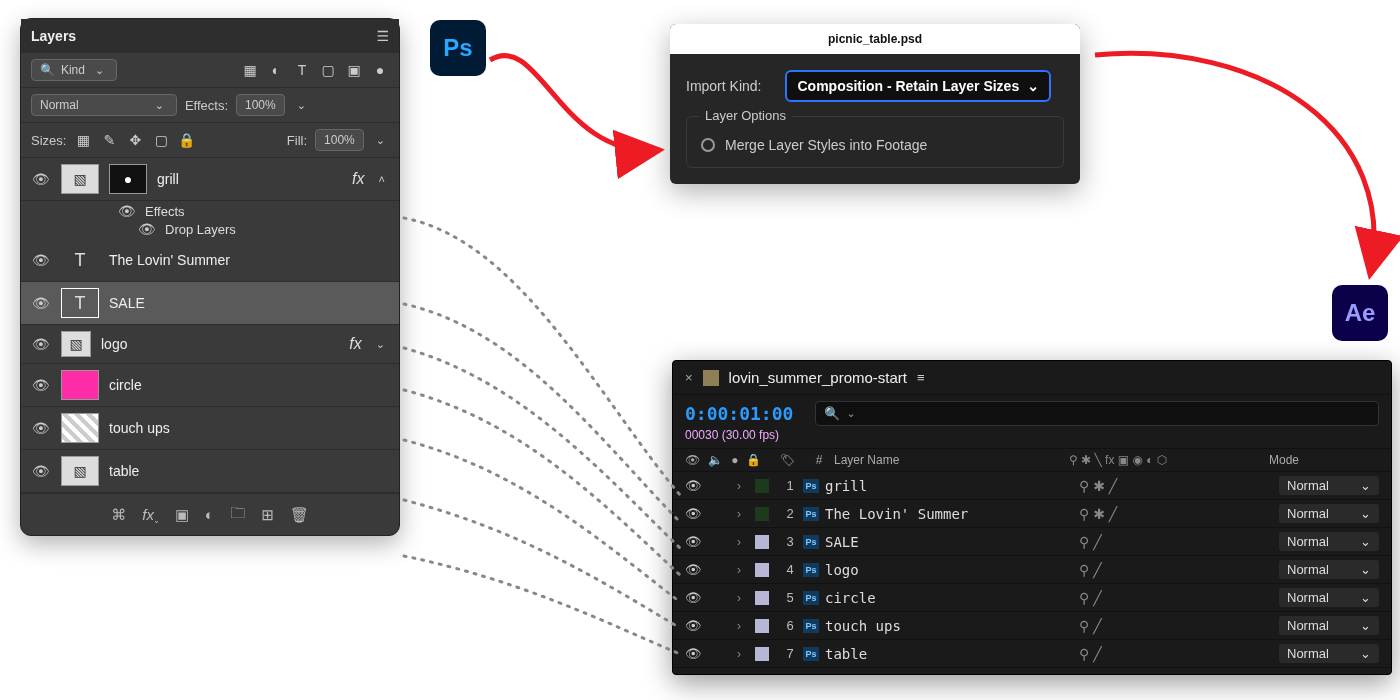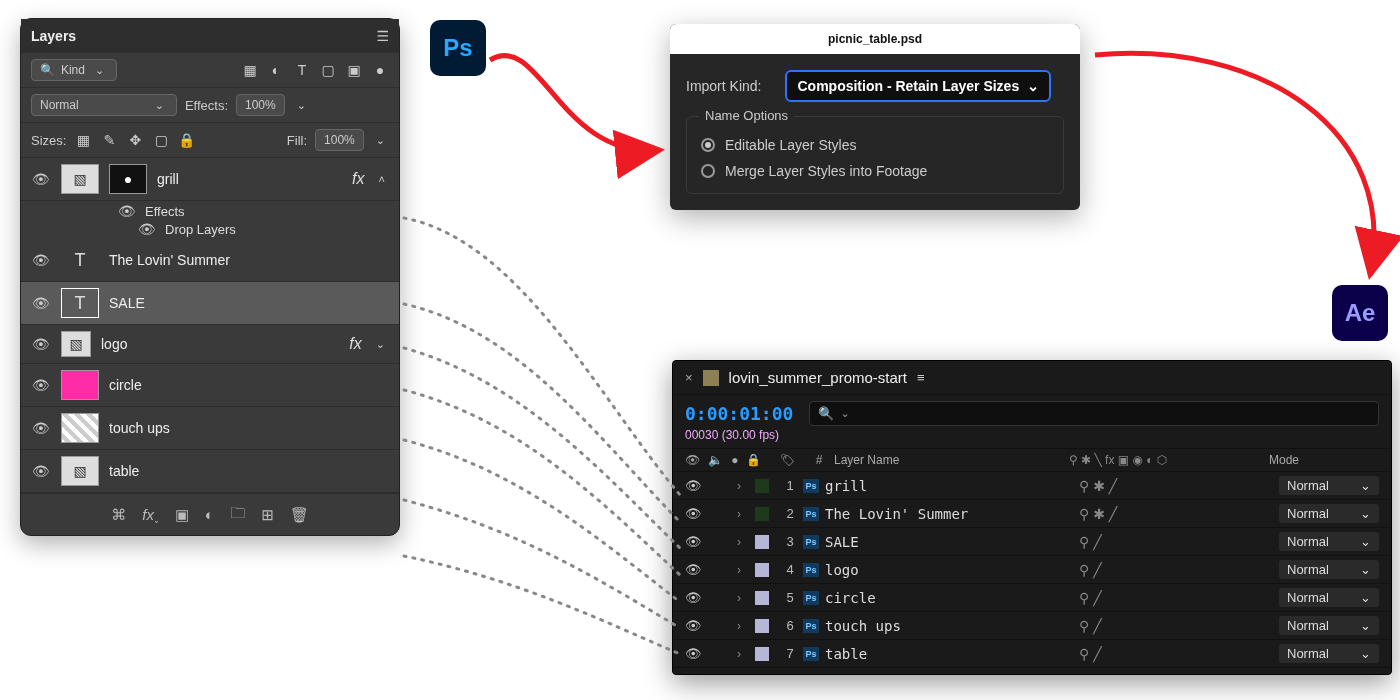--- a/index.html
+++ b/index.html
@@ -45,21 +45,21 @@
   .radio-row { display: flex; align-items: center; gap: 10px; margin-top: 10px; }
   .radio { width: 14px; height: 14px; border-radius: 50%; border: 2px solid #999; display: inline-block; }
   .radio.on::after { content:""; display:block; width:6px; height:6px; background:#ccc; border-radius:50%; margin:2px auto; }
 
   
   .ae-panel { position: absolute; left: 672px; top: 360px; width: 720px; background: #1a1a1a; color: #ccc; border-radius: 4px; box-shadow: 0 8px 28px rgba(0,0,0,.4); border: 1px solid #000; font-size: 13px; padding-bottom: 6px; }
   .ae-header { display: flex; align-items: center; gap: 10px; padding: 8px 12px; border-bottom: 1px solid #111; }
   .ae-close { color: #aaa; }
   .ae-chip { width: 16px; height: 16px; background: #8e7f55; }
   .ae-name { font-size: 15px; color: #eee; }
-  .ae-timebar { display: flex; align-items: center; gap: 16px; padding: 6px 12px 2px; }
+  .ae-timebar { display: flex; align-items: center; gap: 22px; padding: 6px 12px 2px; }
   .timecode { color: #2a9cff; font-size: 18px; font-family: ui-monospace, monospace; font-weight: 600;}
   .frameinfo { font-size: 12px; color: #f0abfc; padding: 0 12px 6px; }
   .search { background: #0f0f0f; border: 1px solid #333; border-radius: 4px; padding: 4px 8px; color: #999; display: flex; align-items: center; gap: 6px; flex:1; }
   .ae-cols { display: flex; align-items: center; gap: 0; padding: 4px 12px; border-top: 1px solid #111; border-bottom: 1px solid #111; font-size: 12px; color: #aaa; }
   .hc-eyecol { width: 95px; display:flex; gap:8px; align-items:center; }
   .hc-num { width: 30px; text-align: center; }
   .hc-name { flex: 1; }
   .hc-switch { width: 200px; display:flex; gap:8px; color:#888; }
   .hc-mode { width: 110px; }
   .ae-layer { display: flex; align-items: center; gap: 0; padding: 4px 12px; border-bottom: 1px solid #111; }
@@ -203,25 +203,21 @@
   <div class="dlg-title">picnic_table.psd</div>
   <div class="dlg-body">
     <div class="dlg-row">
       <span>Import Kind:</span>
       <span class="dlg-select">
         <span>Composition - Retain Layer Sizes</span>
         <span>⌄</span>
       </span>
     </div>
     <div class="fieldset">
-      <span class="fieldset-title">Name Options</span>
-      <div class="radio-row">
-        <span class="radio on"></span>
-        <span>Editable Layer Styles</span>
-      </div>
+      <span class="fieldset-title">Layer Options</span>
       <div class="radio-row">
         <span class="radio"></span>
         <span>Merge Layer Styles into Footage</span>
       </div>
     </div>
   </div>
 </div>
 
 <div class="ae-panel">
   <div class="ae-header">

